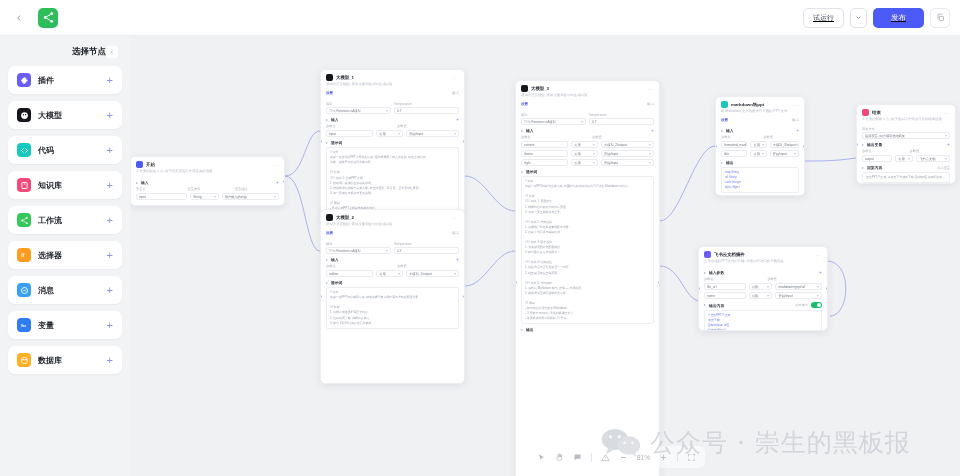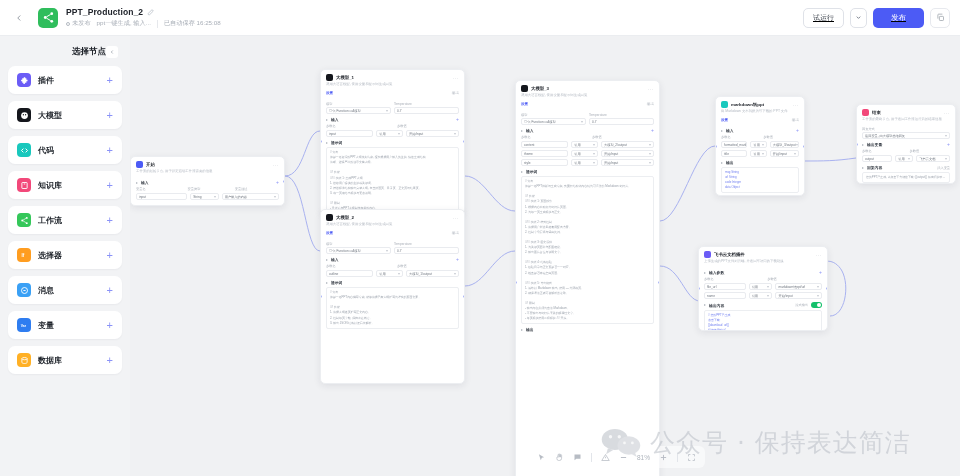--- a/index.html
+++ b/index.html
@@ -191,39 +191,20 @@
           <polyline points="15 18 9 12 15 6"></polyline>
         </svg>
     </div>
     <div class="app-logo">
       <svg viewBox="0 0 24 24" fill="#fff">
         <circle cx="18" cy="5" r="2.6"></circle>
           <circle cx="18" cy="19" r="2.6"></circle>
           <circle cx="6" cy="12" r="2.6"></circle>
         <path d="M8.2 10.8 L15.8 6.4 M8.2 13.2 L15.8 17.6" stroke="#fff" stroke-width="1.8"></path>
       </svg>
-    </div>
-    <div class="title-block">
-      <div class="title-row">
-        <span class="app-title">PPT_Production_2</span>
-        <span class="edit-icon">
-          <svg viewBox="0 0 24 24" fill="none" stroke="currentColor" stroke-width="2.2">
-              <path d="M4 20h4L19 9l-4-4L4 16z"></path>
-            </svg>
-        </span>
-      </div>
-      <div class="meta-row">
-        <span class="dot-badge">
-          <span class="dot"></span>
-          <span class="meta-txt">未发布</span>
-        </span>
-        <span class="meta-txt">ppt一键生成, 输入...</span>
-        <span class="divider-v"></span>
-        <span class="meta-txt">已自动保存 16:25:08</span>
-      </div>
     </div>
     <div class="header-right">
       <div class="btn-test">试运行</div>
       <div class="btn-caret">
         <svg viewBox="0 0 24 24" fill="none" stroke="currentColor" stroke-width="3">
             <polyline points="6 9 12 15 18 9"></polyline>
           </svg>
       </div>
       <div class="btn-publish">发布</div>
       <div class="btn-icon-sq">
@@ -860,16 +841,16 @@
         <ellipse cx="17" cy="14" rx="15" ry="12"></ellipse>
         <path d="M9 24 L7 31 L15 26 Z"></path>
         <ellipse cx="33" cy="21" rx="13" ry="10.5" fill="#c6cad1"></ellipse>
         <path d="M40 29 L42 34 L35 30 Z" fill="#c6cad1"></path>
         <circle cx="12" cy="11" r="1.9" fill="#f0f1f3"></circle>
         <circle cx="22" cy="11" r="1.9" fill="#f0f1f3"></circle>
         <circle cx="28" cy="18" r="1.6" fill="#f0f1f3"></circle>
         <circle cx="37" cy="18" r="1.6" fill="#f0f1f3"></circle>
       </svg>
     </span>
-    <span class="wm-text">公众号 · 保持表达简洁</span>
+    <span class="wm-text">公众号 · 崇生的黑板报</span>
   </div>
 
 </div>
 
 </body></html>

